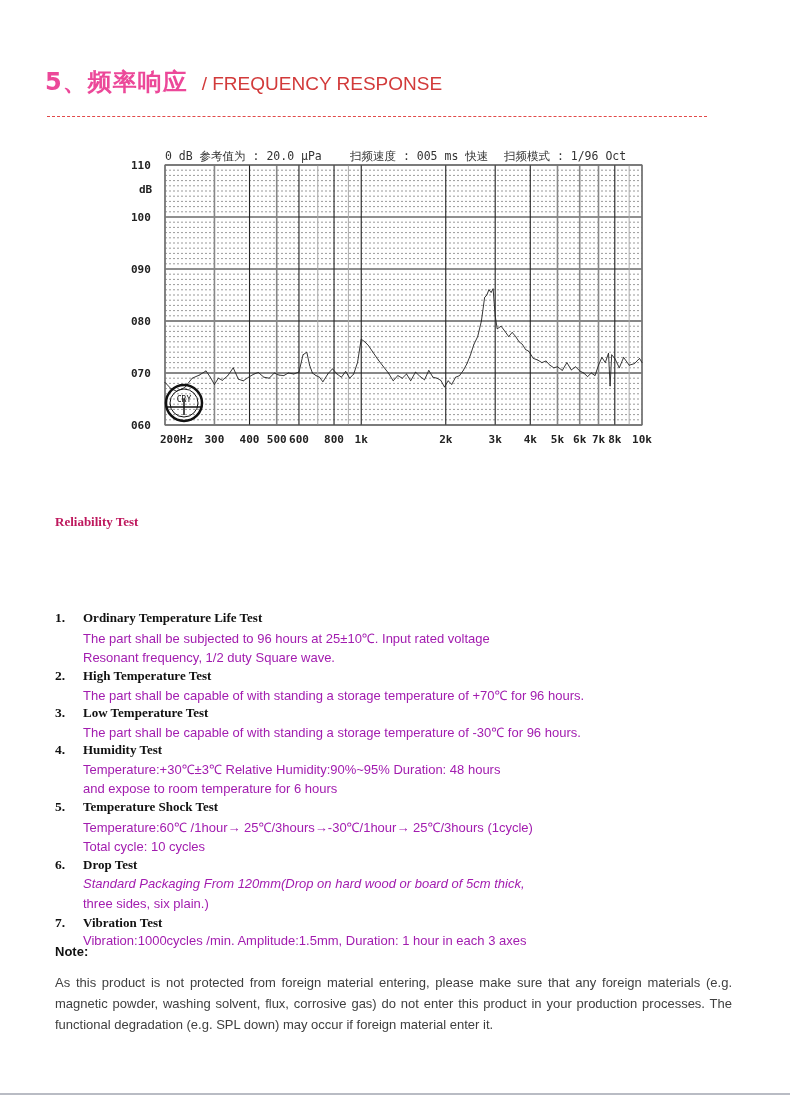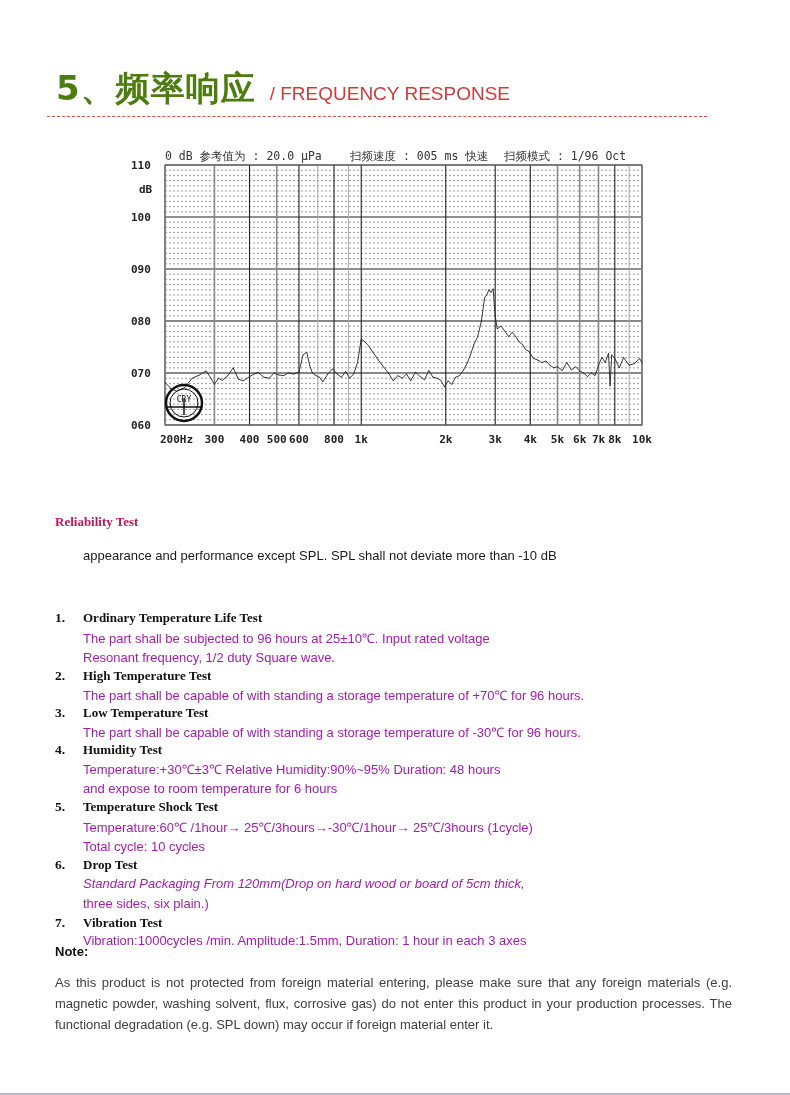--- a/index.html
+++ b/index.html
@@ -1,18 +1,18 @@
 <!DOCTYPE html>
 <html><head>
   <meta charset="utf-8">
   <style>
     html, body { margin: 0; padding: 0; background: #ffffff; }
     body { width: 790px; height: 1095px; position: relative; overflow: hidden; font-family: "Liberation Sans", sans-serif; color: #111; }
     .header { position: absolute; left: 45px; top: 66px; height: 44px; white-space: nowrap; }
-    .h-num { color: #4d7c0f; font-weight: bold; font-size: 34px; font-family: "DejaVu Sans", sans-serif; letter-spacing: 1px; vertical-align: baseline; margin-left: 11px; }
+    .h-num { color: #ec4899; font-weight: bold; font-size: 24px; font-family: "DejaVu Sans", sans-serif; letter-spacing: 1px; vertical-align: baseline; }
     .h-en { color: #d23a3a; font-size: 19px; margin-left: 14px; font-family: "Liberation Sans", sans-serif; vertical-align: baseline; }
     .dash { position: absolute; left: 47px; top: 116px; width: 660px; height: 0; border-top: 1.5px dashed #e14a4a; }
     .chart-wrap { position: absolute; left: 128px; top: 145px; width: 540px; height: 310px; }
     .chart-wrap svg { position: absolute; left: 0; top: 0; }
     .chart-text { font-family: "DejaVu Sans Mono", monospace; font-size: 11px; fill: #222; font-weight: bold; }
     .chart-head { font-family: "DejaVu Sans Mono", monospace; font-size: 11.5px; fill: #333; }
     .section-title { position: absolute; left: 55px; top: 514px; font-family: "Liberation Serif", serif; font-weight: bold; font-size: 13px; color: #be185d; }
     .para { position: absolute; left: 83px; font-size: 13px; line-height: 21px; color: #1a1a1a; }
     .item-num { position: absolute; left: 55px; font-family: "Liberation Serif", serif; font-weight: bold; font-size: 13.5px; }
     .item-title { position: absolute; left: 83px; font-family: "Liberation Serif", serif; font-weight: bold; font-size: 13px; }
@@ -255,21 +255,20 @@
       <line x1="38" y1="262" x2="74" y2="262" stroke="#111" stroke-width="1.5"></line>
       <line x1="56" y1="254" x2="56" y2="270" stroke="#111" stroke-width="1.5"></line>
       <text x="56" y="257" text-anchor="middle" font-family="DejaVu Sans Mono, monospace" font-size="8" fill="#111">CRY</text>
     </g>
   </svg>
 </div>
 
 <div class="section-title">Reliability Test</div>
 
 <div class="para" style="top:545px;">
-  <div>appearance and performance except SPL.  SPL shall not deviate more than -10 dB</div>
 </div>
 
 <div class="item-num" style="top:610px;">1.</div>
 <div class="item-title" style="top:610px;">Ordinary Temperature Life Test</div>
 <div class="line" style="top:629px;">The part shall be subjected to 96 hours at 25±10℃. Input rated voltage</div>
 <div class="line" style="top:650px;">Resonant frequency, 1/2 duty Square wave.</div>
 
 <div class="item-num" style="top:668px;">2.</div>
 <div class="item-title" style="top:668px;">High Temperature Test</div>
 <div class="line" style="top:686px;">The part shall be capable of with standing a storage temperature of +70℃  for 96 hours.</div>

